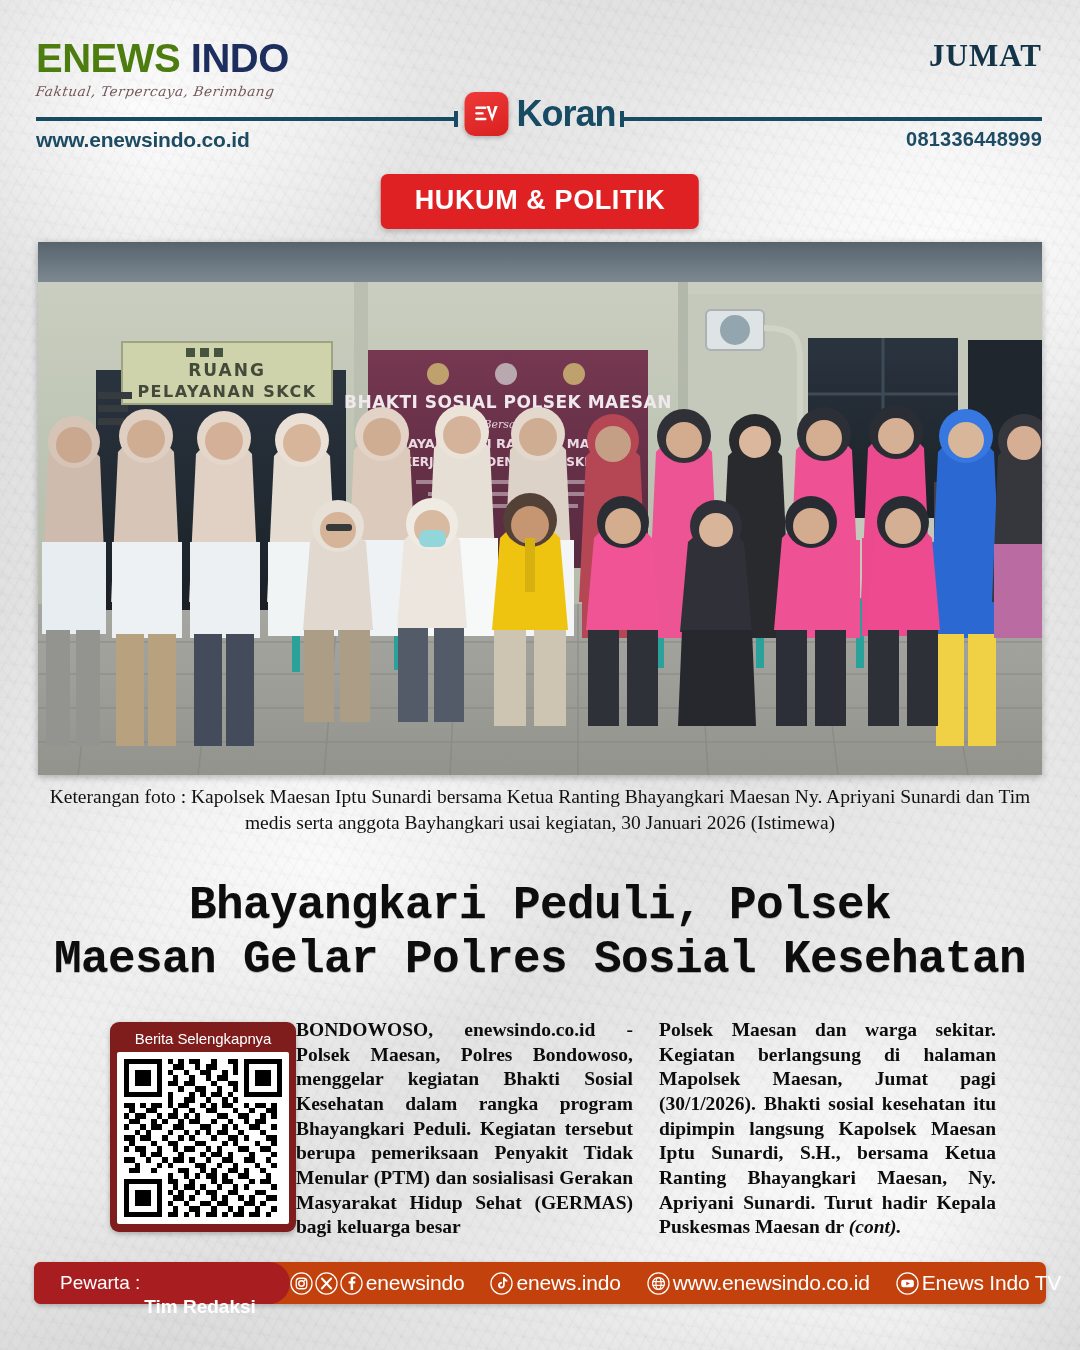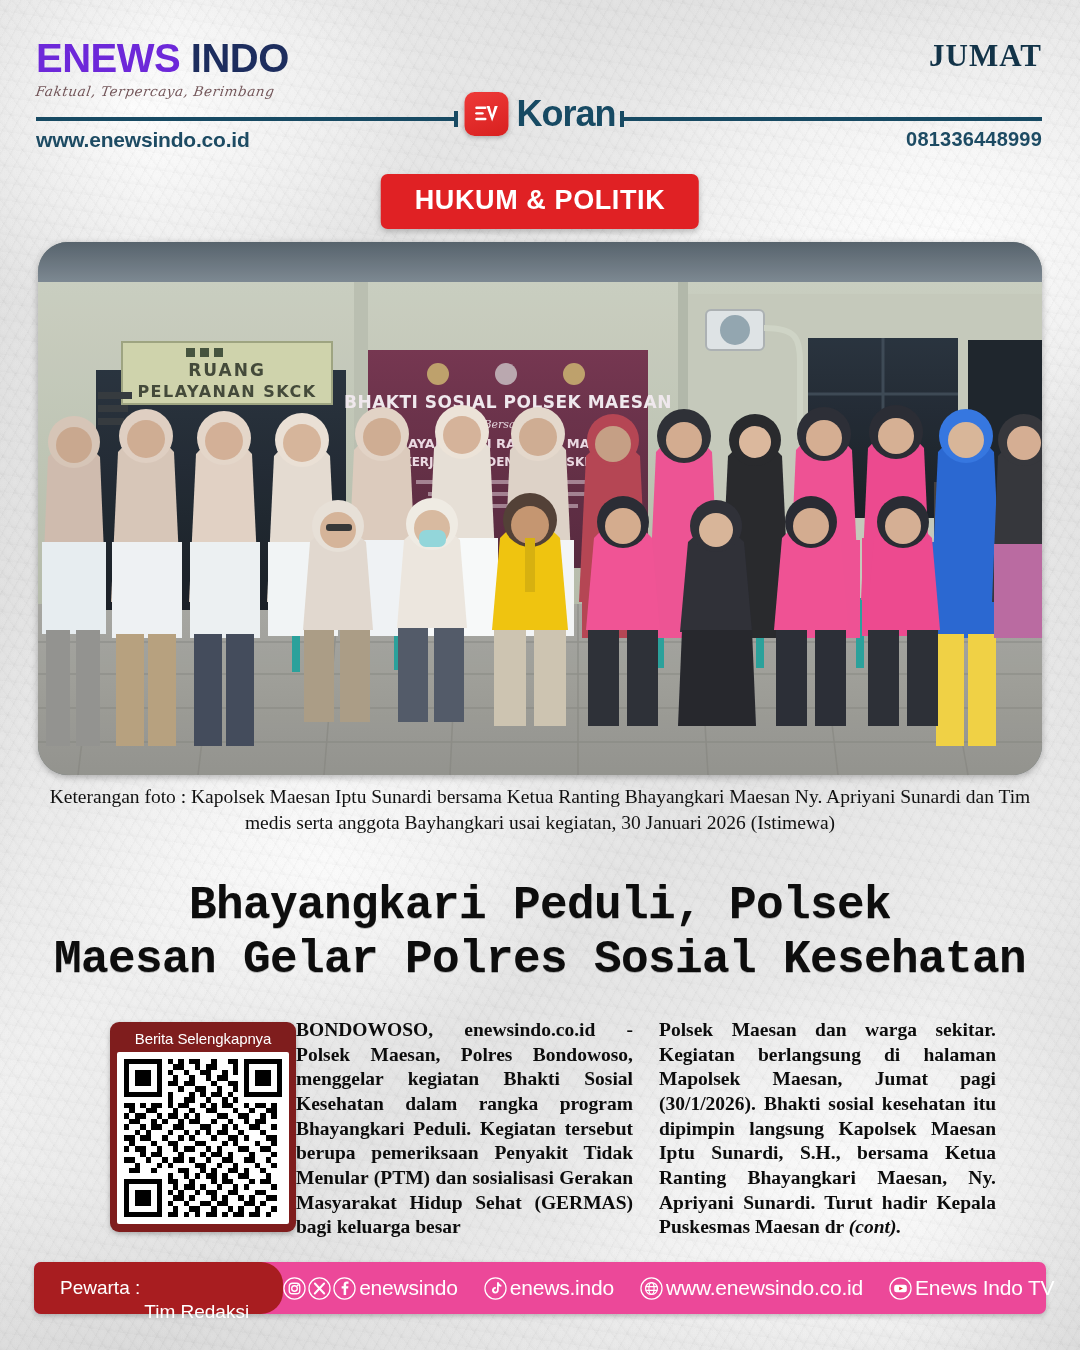--- a/index.html
+++ b/index.html
@@ -33,21 +33,21 @@
     background:
       linear-gradient(100deg, rgba(0,0,0,.05) 0%, rgba(0,0,0,0) 14%, rgba(0,0,0,0) 86%, rgba(0,0,0,.045) 100%),
       linear-gradient(190deg, rgba(0,0,0,.035) 0%, rgba(0,0,0,0) 12%, rgba(0,0,0,0) 88%, rgba(0,0,0,.05) 100%);
   }
 
   .page{position:absolute;inset:0;}
 
   
   .masthead{position:absolute;left:36px;top:38px;}
   .brand{font-size:40px;font-weight:700;letter-spacing:-.5px;line-height:1;}
-  .brand .e{color:#6d28d9;text-align:right;}
+  .brand .e{color:#4d7c0f;text-align:right;}
   .brand .i{color:#1d2d5e;}
   .tagline{
     font-family:"DejaVu Serif",serif;
     font-style:italic;font-size:13.5px;color:#5c3a3e;
     margin-top:5px;letter-spacing:.6px;transform:skewX(-8deg);
     opacity:.85;
   }
   .site-url{
     position:absolute;left:36px;top:128px;
     font-size:21px;font-weight:700;color:#1d4b63;letter-spacing:-.2px;
@@ -90,21 +90,20 @@
     font-size:27px;font-weight:700;letter-spacing:.6px;
     box-shadow:0 3px 6px rgba(0,0,0,.22);
     white-space:nowrap;
   }
 
   
   .photo{
     position:absolute;left:38px;top:242px;width:1004px;height:533px;
     overflow:hidden;background:#6d7a7c;
     box-shadow:0 2px 7px rgba(0,0,0,.28);
-    border-radius:30px;
   }
   .photo svg{display:block;width:100%;height:100%;}
 
   
   .caption{
     position:absolute;left:34px;top:784px;width:1012px;
     text-align:center;
     font-family:"Liberation Serif",serif;
     font-size:19.5px;line-height:1.33;color:#111;
   }
@@ -143,31 +142,31 @@
     flex:1;
     font-family:"Liberation Serif",serif;
     font-weight:700;font-size:19.5px;line-height:1.265;
     color:#0c0c0c;text-align:justify;
     hyphens:none;
   }
   .col i{}
 
   
   .footer{
-    position:absolute;left:34px;top:1262px;width:1012px;height:52px;
-    background:#ec4899;border-radius:7px;
+    position:absolute;left:34px;top:1262px;width:1012px;height:42px;
+    background:#c2410c;border-radius:7px;
     display:flex;align-items:center;
     box-shadow:0 2px 5px rgba(0,0,0,.22);
   }
   .pewarta{
     background:#a81d20;height:100%;border-radius:7px 22px 22px 7px;
     display:flex;align-items:center;padding:0 34px 0 26px;
     color:#fff;font-size:19px;white-space:nowrap;
   }
-  .pewarta b{font-weight:400;margin-left:4px;margin-top:48px;}
+  .pewarta b{font-weight:700;margin-left:4px;margin-top:48px;}
   .socials{
     flex:1;display:flex;align-items:center;
     gap:26px;color:#fff;padding-right:10px;
   }
   .sgroup{display:flex;align-items:center;}
   .sgroup .txt{font-size:21px;margin-left:3px;letter-spacing:-.2px;white-space:nowrap;}
   .sicon{width:23px;height:23px;flex:none;}
   .sicon+ .sicon{margin-left:2px;}
 </style>
 </head>

